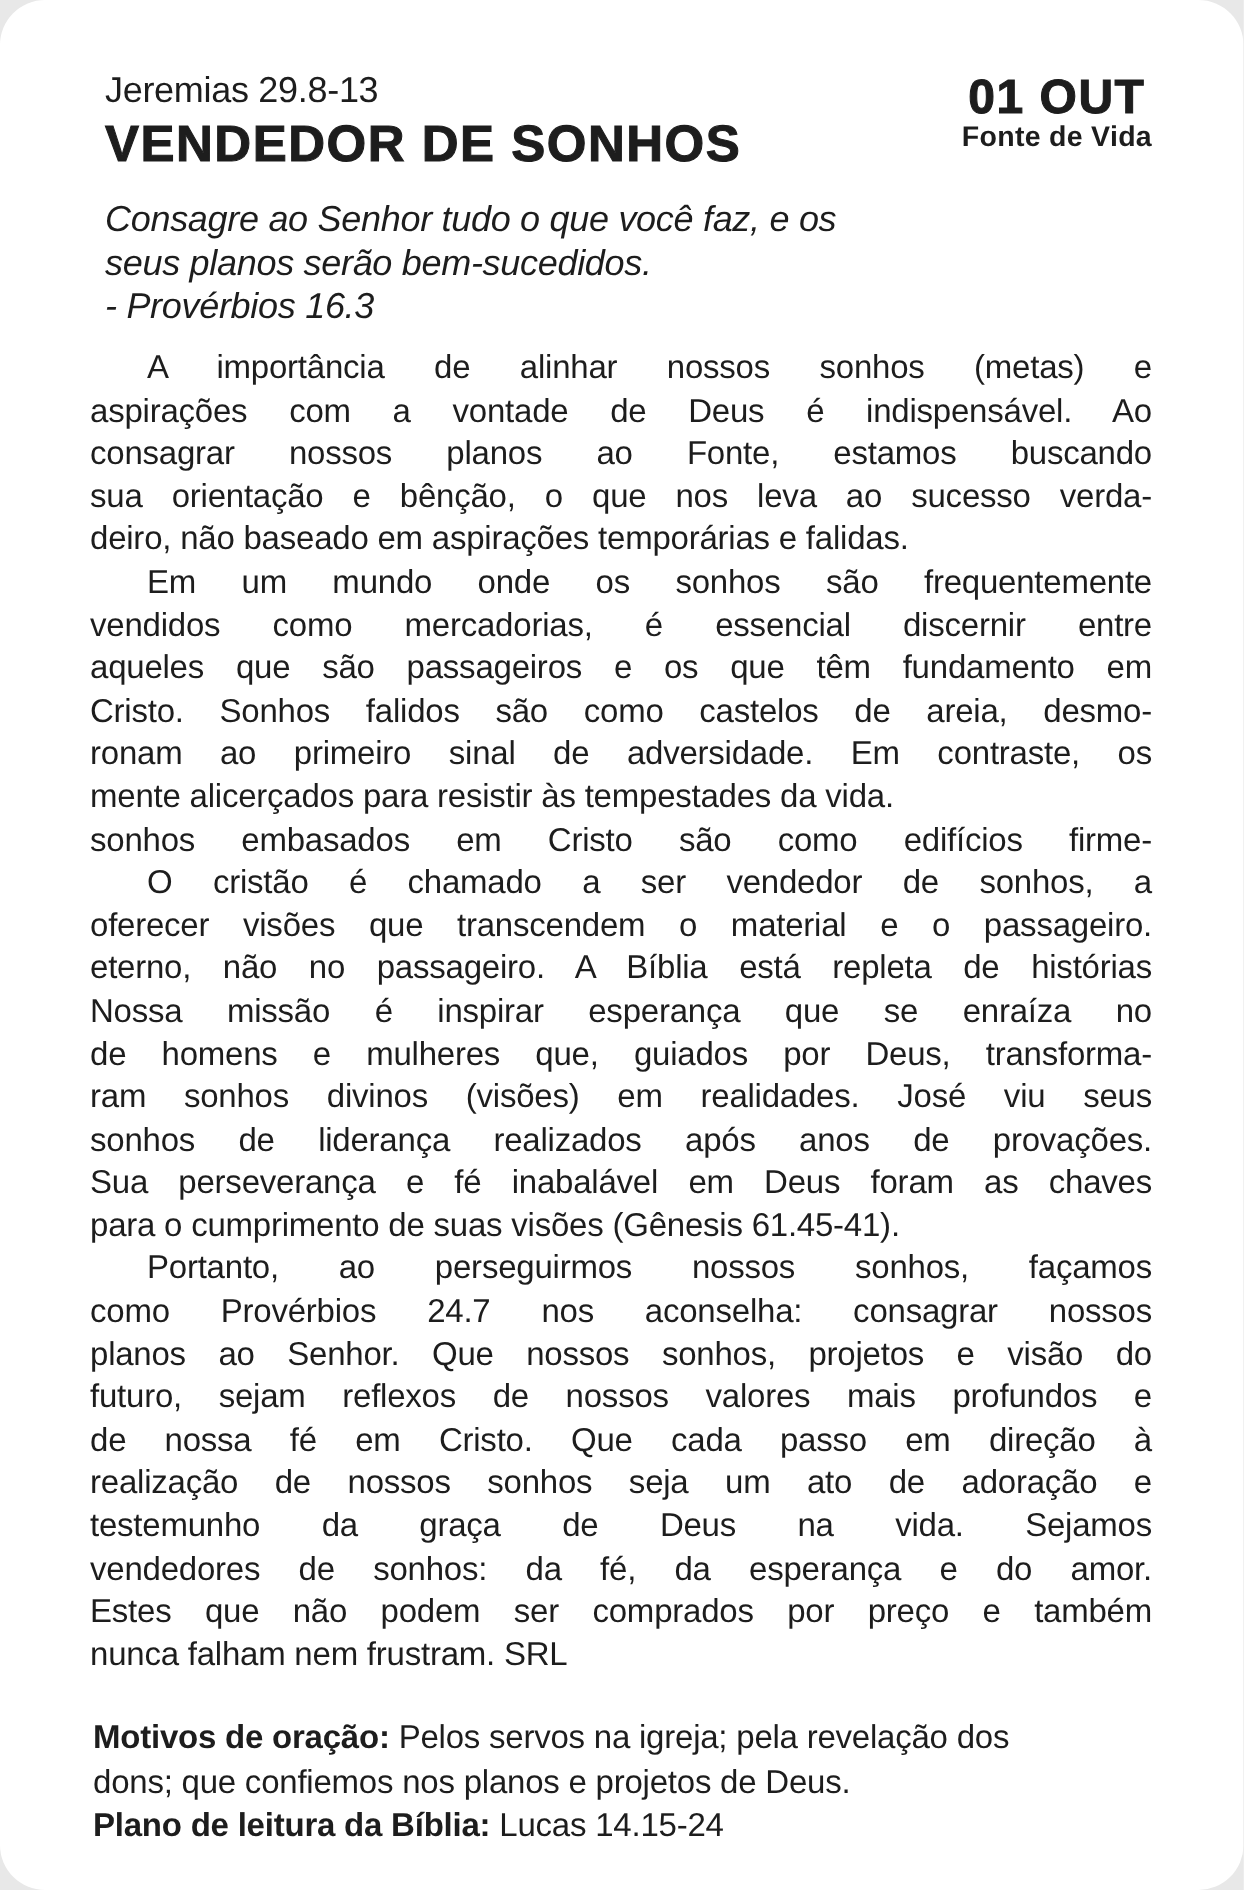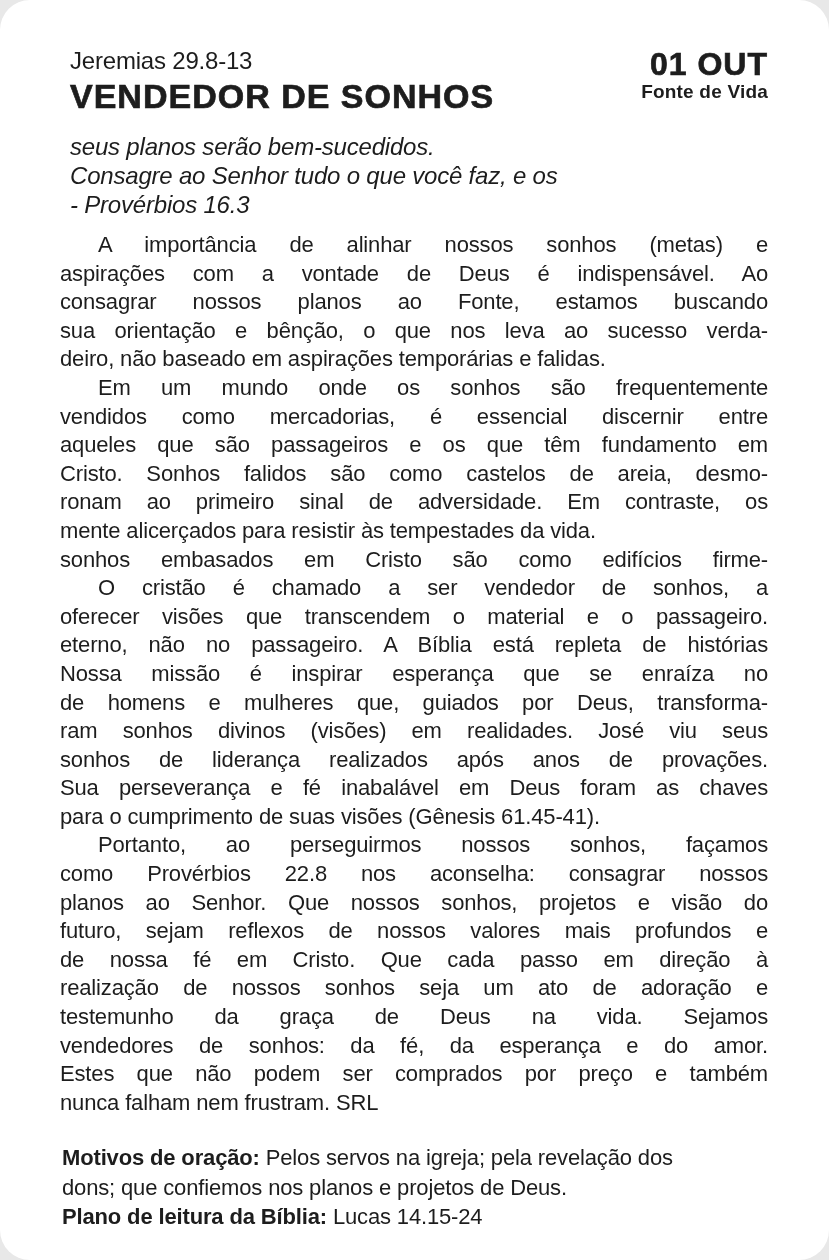--- a/index.html
+++ b/index.html
@@ -31,21 +31,21 @@
   }
   .page-title {
     font-size: 34px;
     line-height: 40px;
     font-weight: bold;
     letter-spacing: 1px;
     -webkit-text-stroke: 0.7px #1d1d1d;
     white-space: nowrap;
     text-align: center;
   }
-  .header-right { text-align: right; padding-top: 2px; }
+  .header-right { text-align: center; padding-top: 2px; }
   .date-label {
     font-size: 32px;
     line-height: 33px;
     font-weight: bold;
     letter-spacing: 1px;
     -webkit-text-stroke: 0.7px #1d1d1d;
     white-space: nowrap;
   }
   .edition-label {
     font-size: 19px;
@@ -96,22 +96,22 @@
         <div class="scripture-ref">Jeremias 29.8-13</div>
         <div class="page-title">VENDEDOR DE SONHOS</div>
       </div>
       <div class="header-right">
         <div class="date-label">01 OUT</div>
         <div class="edition-label">Fonte de Vida</div>
       </div>
     </div>
 
     <div class="quote-block">
+      <div>Consagre ao Senhor tudo o que você faz, e os</div>
       <div>seus planos serão bem-sucedidos.</div>
-      <div>Consagre ao Senhor tudo o que você faz, e os</div>
       <div>- Provérbios 16.3</div>
     </div>
 
     <div class="body-text">
         <div class="bline first">A importância de alinhar nossos sonhos (metas) e</div>
         <div class="bline">aspirações com a vontade de Deus é indispensável. Ao</div>
         <div class="bline">consagrar nossos planos ao Fonte, estamos buscando</div>
         <div class="bline">sua orientação e bênção, o que nos leva ao sucesso verda-</div>
         <div class="bline plast">deiro, não baseado em aspirações temporárias e falidas.</div>
         <div class="bline first">Em um mundo onde os sonhos são frequentemente</div>
@@ -124,21 +124,21 @@
         <div class="bline first">O cristão é chamado a ser vendedor de sonhos, a</div>
         <div class="bline">oferecer visões que transcendem o material e o passageiro.</div>
         <div class="bline">eterno, não no passageiro. A Bíblia está repleta de histórias</div>
         <div class="bline">Nossa missão é inspirar esperança que se enraíza no</div>
         <div class="bline">de homens e mulheres que, guiados por Deus, transforma-</div>
         <div class="bline">ram sonhos divinos (visões) em realidades. José viu seus</div>
         <div class="bline">sonhos de liderança realizados após anos de provações.</div>
         <div class="bline">Sua perseverança e fé inabalável em Deus foram as chaves</div>
         <div class="bline plast">para o cumprimento de suas visões (Gênesis 61.45-41).</div>
         <div class="bline first">Portanto, ao perseguirmos nossos sonhos, façamos</div>
-        <div class="bline">como Provérbios 22.8 nos aconselha: consagrar nossos</div>
+        <div class="bline">como Provérbios 24.7 nos aconselha: consagrar nossos</div>
         <div class="bline">planos ao Senhor. Que nossos sonhos, projetos e visão do</div>
         <div class="bline">futuro, sejam reflexos de nossos valores mais profundos e</div>
         <div class="bline">de nossa fé em Cristo. Que cada passo em direção à</div>
         <div class="bline">realização de nossos sonhos seja um ato de adoração e</div>
         <div class="bline">testemunho da graça de Deus na vida. Sejamos</div>
         <div class="bline">vendedores de sonhos: da fé, da esperança e do amor.</div>
         <div class="bline">Estes que não podem ser comprados por preço e também</div>
         <div class="bline plast">nunca falham nem frustram. SRL</div>
       </div>
 

